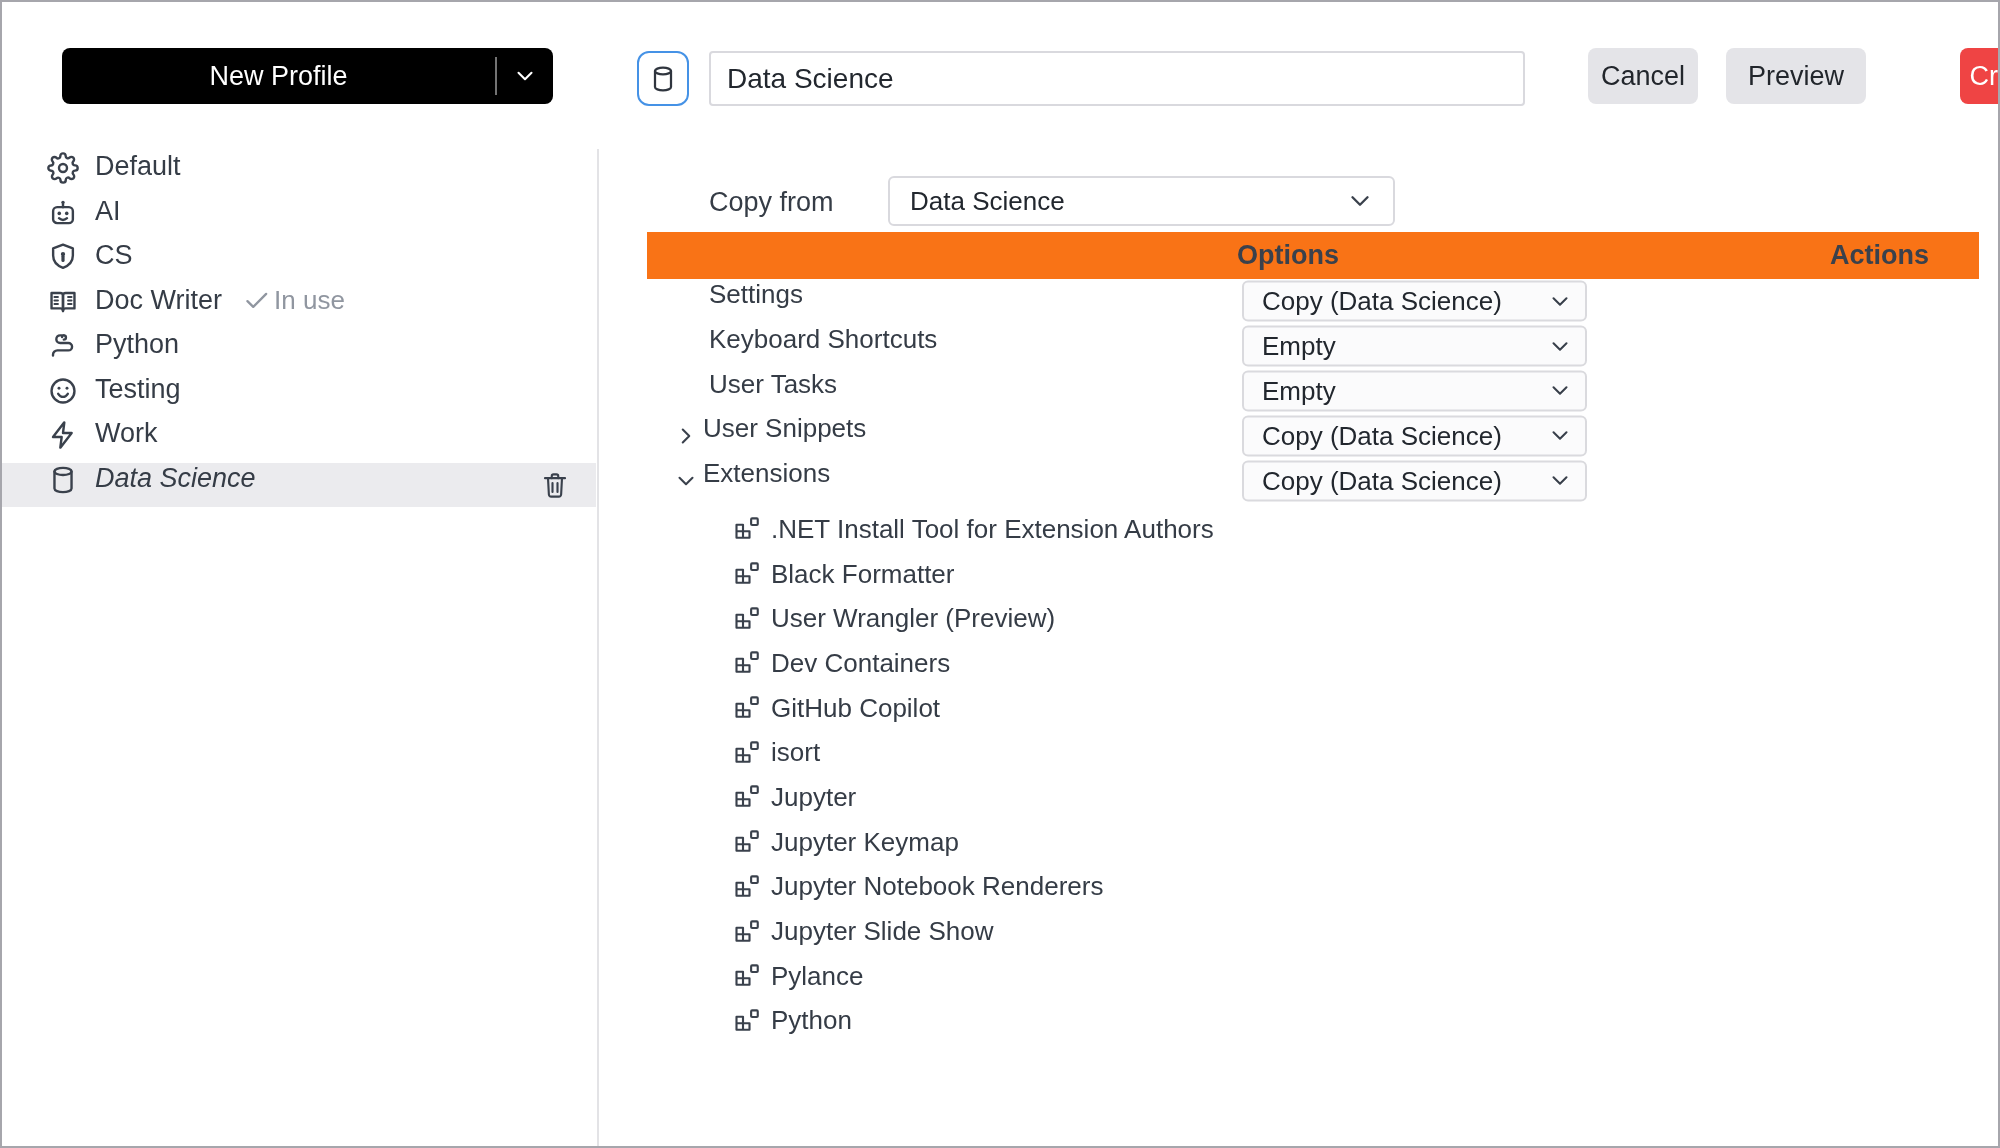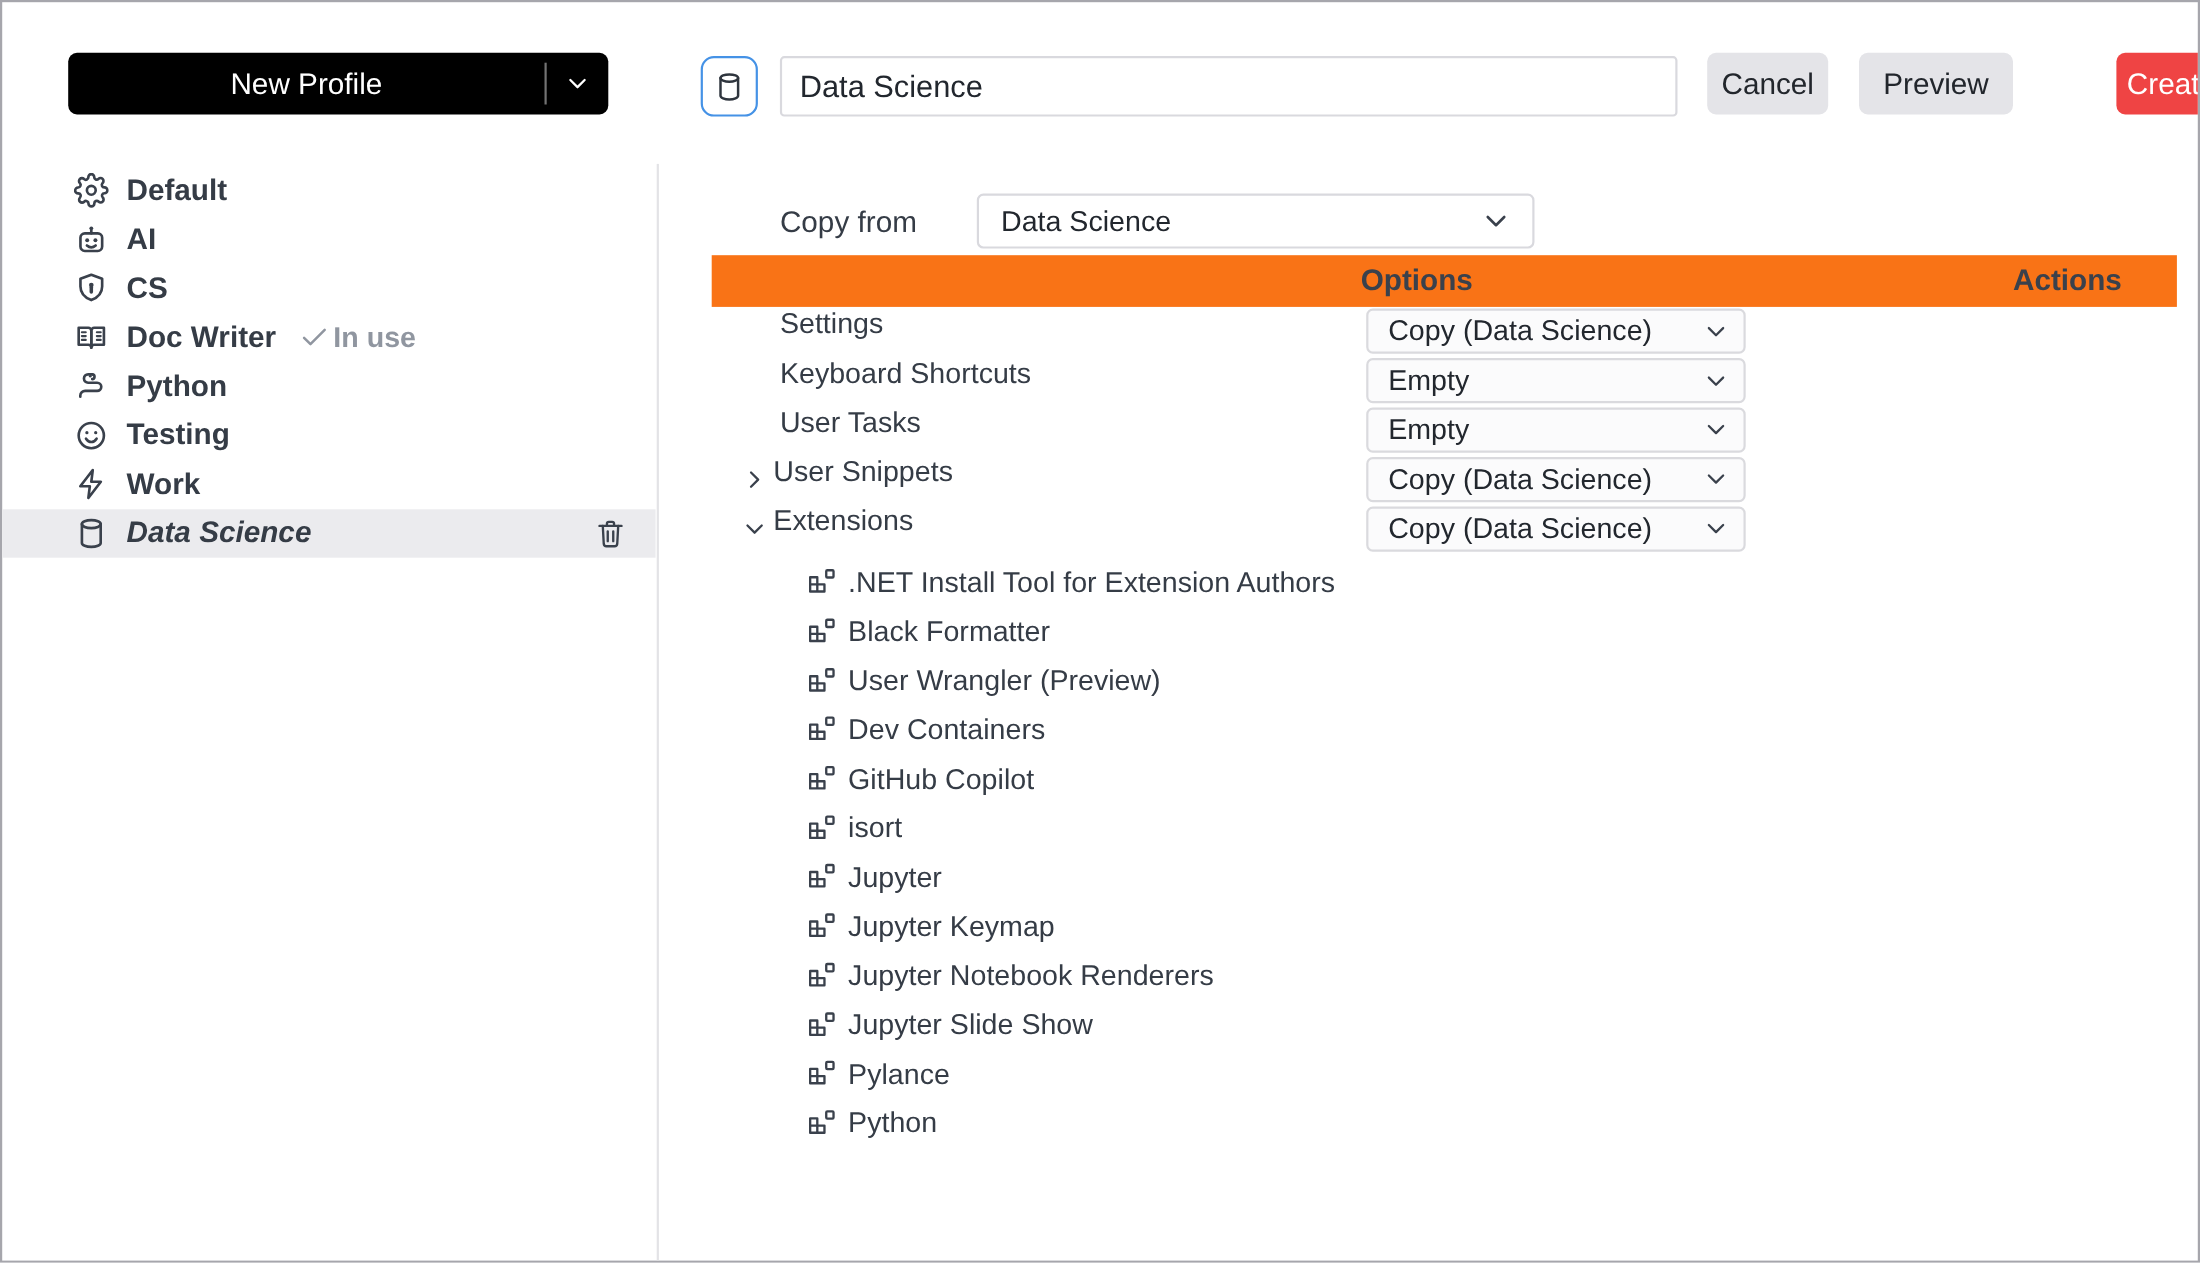--- a/index.html
+++ b/index.html
@@ -10,22 +10,22 @@
   
   .btn-new{position:absolute;left:60px;top:46px;width:491px;height:56px;
            background:#000000;border:none;border-radius:8px;display:flex;align-items:center;
            color:#fff;font-size:27px;font-family:inherit;padding:0;cursor:pointer;}
   .btn-new .lbl{flex:1;text-align:center;}
   .btn-new .sep{width:2px;height:38px;background:rgba(255,255,255,.45);}
   .btn-new .chev{width:56px;display:flex;align-items:center;justify-content:center;}
   .btn-new .chev svg{width:26px;height:26px;}
 
   .profiles{position:absolute;left:0;top:149px;width:594px;margin:0;padding:0;list-style:none;}
-  .profiles li{height:44.5px;display:flex;align-items:center;padding-left:64px;
-               font-size:27px;position:relative;box-sizing:border-box;cursor:pointer;font-weight:bold;}
+  .profiles li{height:44.5px;display:flex;align-items:flex-start;padding-left:44px;
+               font-size:27px;position:relative;box-sizing:border-box;cursor:pointer;}
   .profiles .ic{width:34px;height:34px;margin-right:15px;flex:none;color:#3a414c;
                 display:flex;align-items:center;justify-content:center;}
   .profiles .ic svg{width:32px;height:32px;}
   .profiles li.selected{background:#ebebee;}
   .profiles li.selected .pname{font-style:italic;}
   .inuse{margin-left:20px;color:#9096a0;font-size:26px;display:flex;align-items:center;}
   .inuse svg{width:29px;height:29px;margin-right:3px;}
   .trash{position:absolute;right:26px;top:50%;transform:translateY(-50%);
          width:30px;height:30px;color:#3a414c;background:none;border:none;padding:0;cursor:pointer;}
   .trash svg{width:30px;height:30px;}
@@ -34,21 +34,21 @@
 
   
   .icon-btn{position:absolute;left:635px;top:49px;width:52px;height:55px;box-sizing:border-box;
             border:2.5px solid #4592e6;border-radius:12px;background:#fff;color:#2f353e;
             display:flex;align-items:center;justify-content:center;cursor:pointer;}
   .icon-btn svg{width:30px;height:30px;}
   .name-input{position:absolute;left:707px;top:49px;width:816px;height:55px;box-sizing:border-box;
               border:2px solid #d9d9de;border-radius:4px;font-size:28px;padding:0 16px;
               color:#22272e;font-family:inherit;background:#fff;}
   .btn{position:absolute;top:46px;height:56px;border:none;border-radius:8px;
-       font-size:27px;font-family:inherit;cursor:pointer;}
+       font-size:27px;font-family:inherit;cursor:pointer;margin-left:36px;}
   .btn.gray{background:#e4e4e8;color:#22262c;}
   .btn-cancel{left:1550px;width:110px;}
   .btn-preview{left:1688px;width:140px;}
   .btn-create{left:1922px;width:100px;background:#ef4444;color:#fff;}
 
   
   .cf-label{position:absolute;left:707px;top:176px;height:48px;line-height:48px;font-size:27px;}
   .cf-select{position:absolute;left:886px;top:174px;width:507px;height:50px;box-sizing:border-box;
              border:2px solid #d9d9de;border-radius:6px;background:#fff;display:flex;align-items:center;
              padding:0 18px 0 20px;font-size:26px;color:#22272e;cursor:pointer;}

